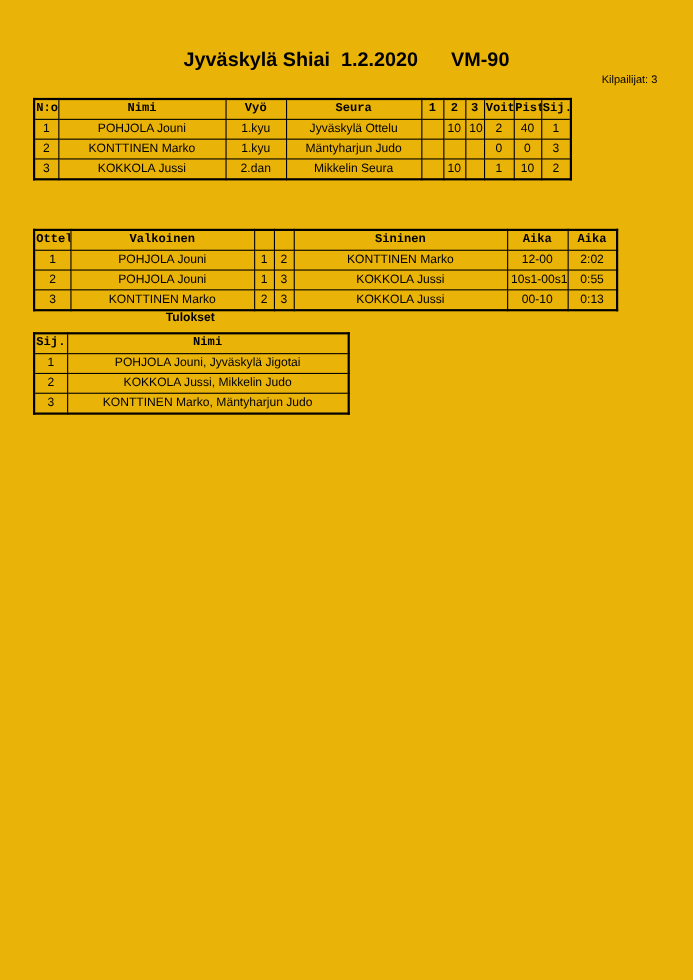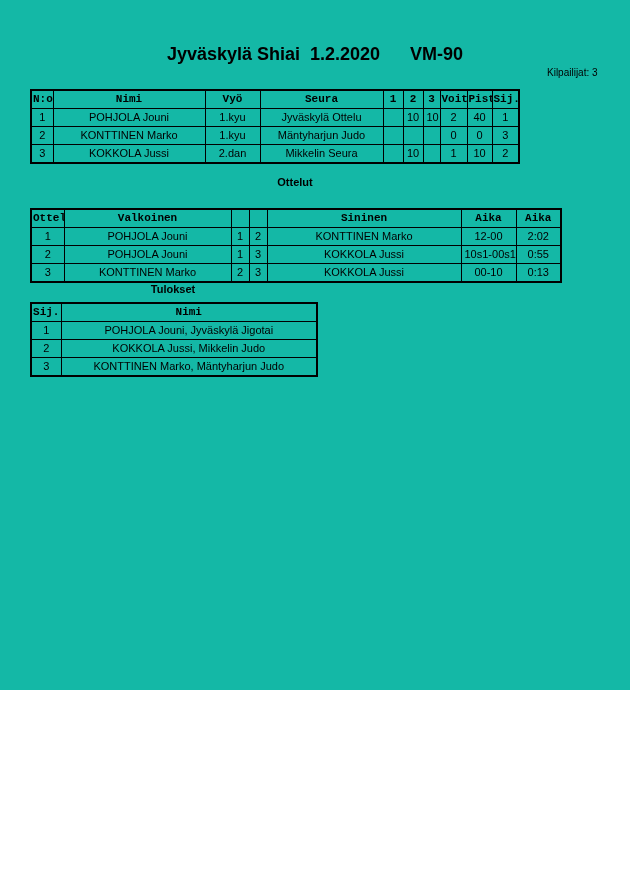--- a/index.html
+++ b/index.html
@@ -1,20 +1,20 @@
 <!DOCTYPE html>
 <html><head>
 <meta charset="utf-8">
 <style>
   html, body { margin: 0; padding: 0; background: #ffffff; }
   .page {
     position: relative;
     width: 630px;
-    height: 690px;
-    background: #14b8a6;
+    height: 891px;
+    background: #eab308;
     color: #000000;
     font-family: "Liberation Sans", sans-serif;
     overflow: hidden;
   }
   .title {
     position: absolute;
     top: 44px;
     left: 0;
     width: 630px;
     text-align: center;
@@ -129,21 +129,20 @@
         <td class="ac"></td>
         <td class="ac">10</td>
         <td class="ac"></td>
         <td class="ac thickL">1</td>
         <td class="ac">10</td>
         <td class="ac">2</td>
       </tr>
     </tbody>
   </table>
 
-  <div class="sec sec2">Ottelut</div>
   <table class="tbl" id="t2">
     <colgroup>
       <col style="width:33px">
         <col style="width:167px">
         <col style="width:18px">
         <col style="width:18px">
       <col style="width:194px">
         <col style="width:55px">
         <col style="width:45px">
     </colgroup>

